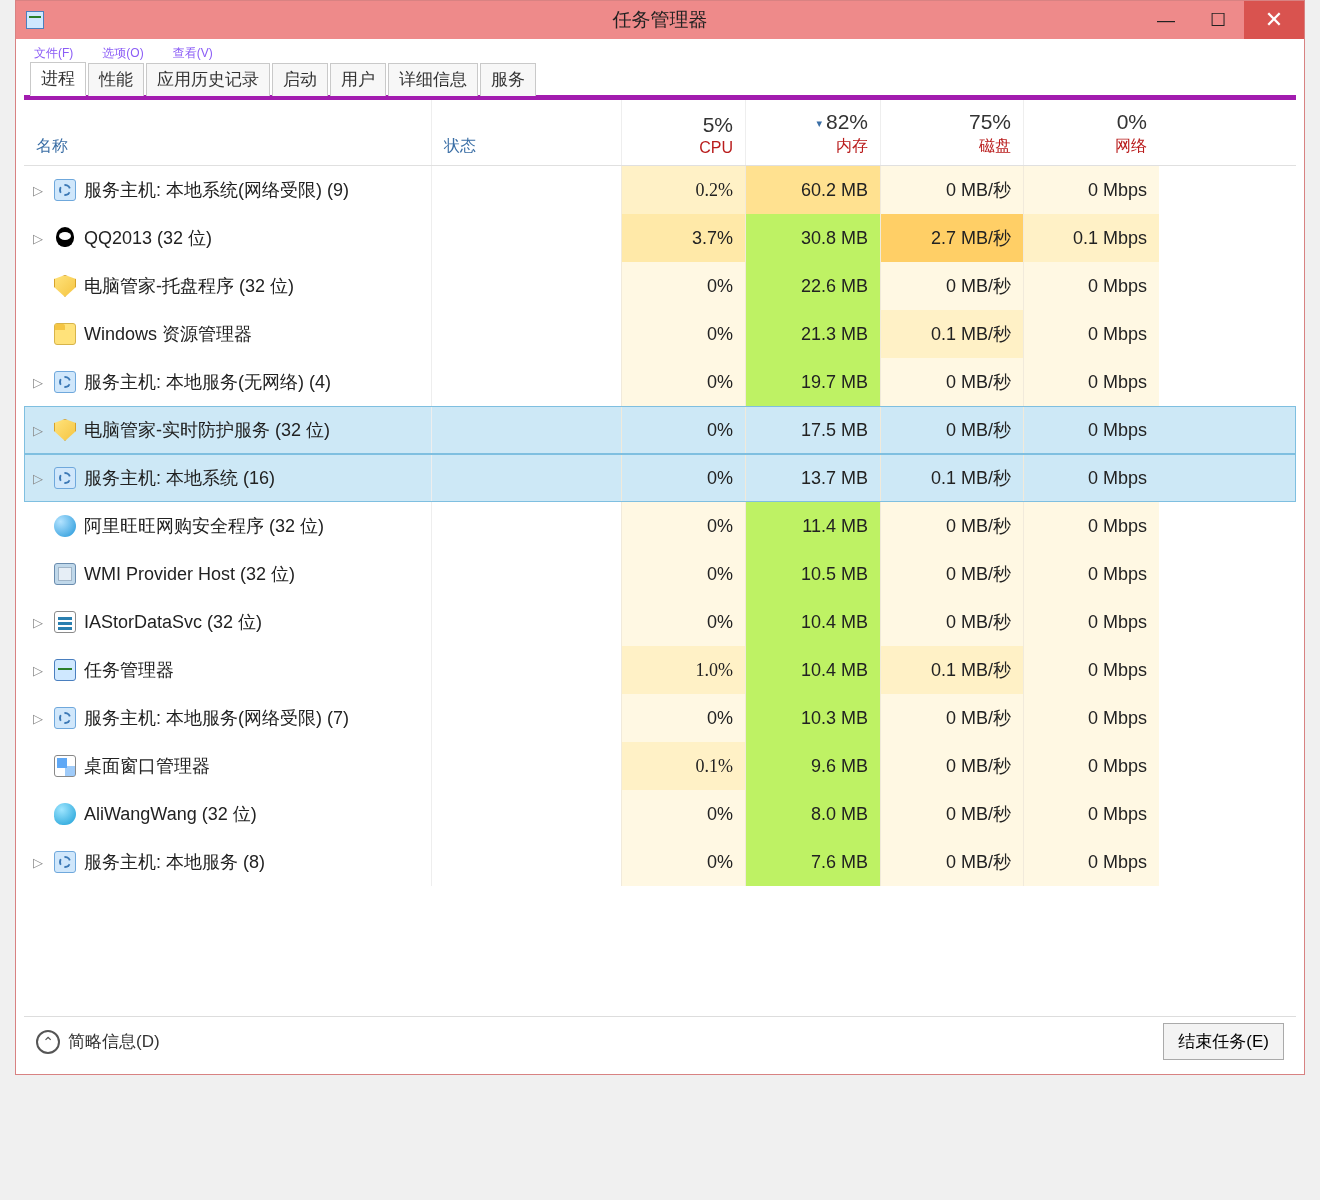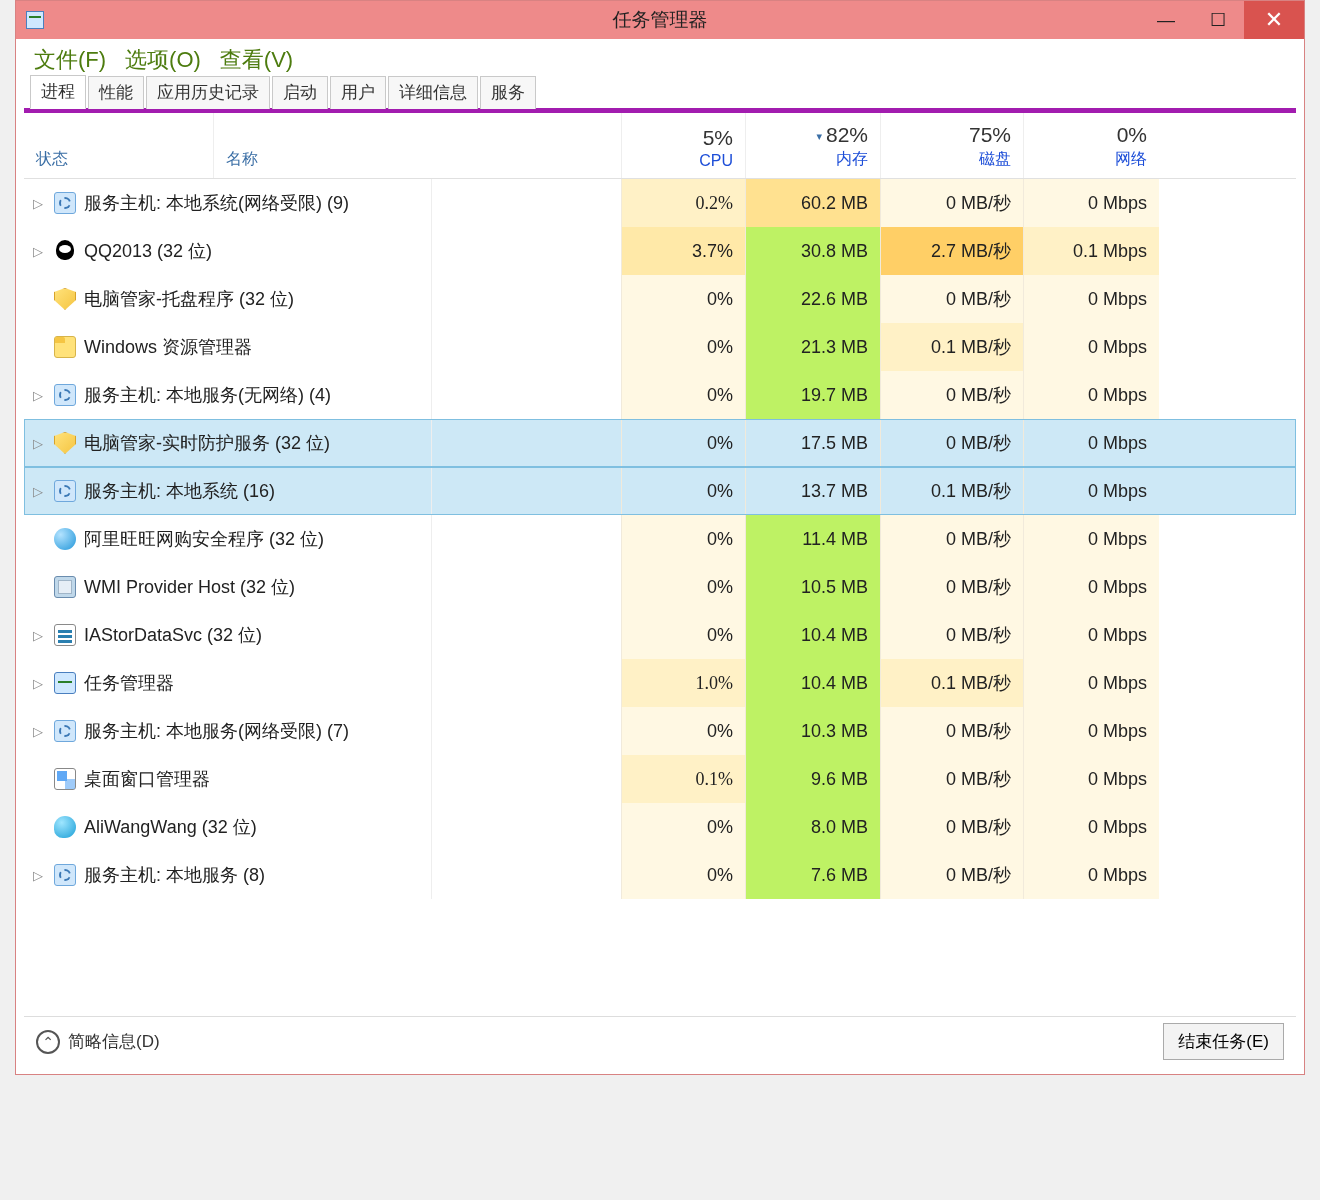--- a/index.html
+++ b/index.html
@@ -71,24 +71,24 @@
   margin: 0 8px 8px 8px;
   border: 0 solid #d88282;
   flex: 1;
   display: flex;
   flex-direction: column;
   background: #fff;
   padding: 0;
 }
 .menubar {
   display: flex;
-  gap: 19px;
+  gap: 29px;
   padding: 6px 10px 4px 10px;
-  font-size: 22px;
-  color: #4d7c0f;
+  font-size: 12px;
+  color: #8b5cf6;
   border-bottom: 0;
 }
 .menubar span { cursor: default; }
 .tabstrip {
   display: flex;
   align-items: flex-end;
   padding: 0 6px;
   border-bottom: 5px solid #a21caf;
   background: #fff;
   height: 34px;
@@ -128,21 +128,21 @@
   border-right: 1px solid #eee;
 }
 .thead .two-line {
   display: flex;
   flex-direction: column;
   align-items: flex-end;
   justify-content: flex-end;
   gap: 2px;
 }
 .thead .pct { font-size: 21px; color: #333; }
-.thead .lbl { color: #1d4ed8; }
+.thead .lbl { color: #b91c1c; }
 .col-name  { width: 408px; padding-left: 10px; }
 .col-status{ width: 190px; }
 .col-cpu   { width: 124px; text-align: right; }
 .col-mem   { width: 135px; text-align: right; }
 .col-disk  { width: 143px; text-align: left; }
 .col-net   { width: 135px; text-align: right; }
 .sort-ind { color:#3a6ea5; font-size:11px; margin-right:4px; position:relative; top:-2px;}
 .tbody {
   flex: 1;
   overflow-y: scroll;
@@ -265,25 +265,25 @@
         <div class="tab">性能</div>
         <div class="tab">应用历史记录</div>
         <div class="tab">启动</div>
         <div class="tab">用户</div>
         <div class="tab">详细信息</div>
         <div class="tab">服务</div>
       </div>
 
     <div class="table-wrap">
       <div class="thead">
+        <div class="col col-name" style="display:flex;align-items:flex-end;">
+          <span style="color:#3a6ea5;">名称</span>
+        </div>
         <div class="col col-status" style="display:flex;align-items:flex-end;">
           <span style="color:#3a6ea5;">状态</span>
-        </div>
-        <div class="col col-name" style="display:flex;align-items:flex-end;">
-          <span style="color:#3a6ea5;">名称</span>
         </div>
         <div class="col col-cpu two-line">
           <span class="pct">5%</span>
           <span class="lbl">CPU</span>
         </div>
         <div class="col col-mem two-line">
           <span class="pct"><span class="sort-ind">▾</span><span>82%</span></span>
           <span class="lbl">内存</span>
         </div>
         <div class="col col-disk two-line">

